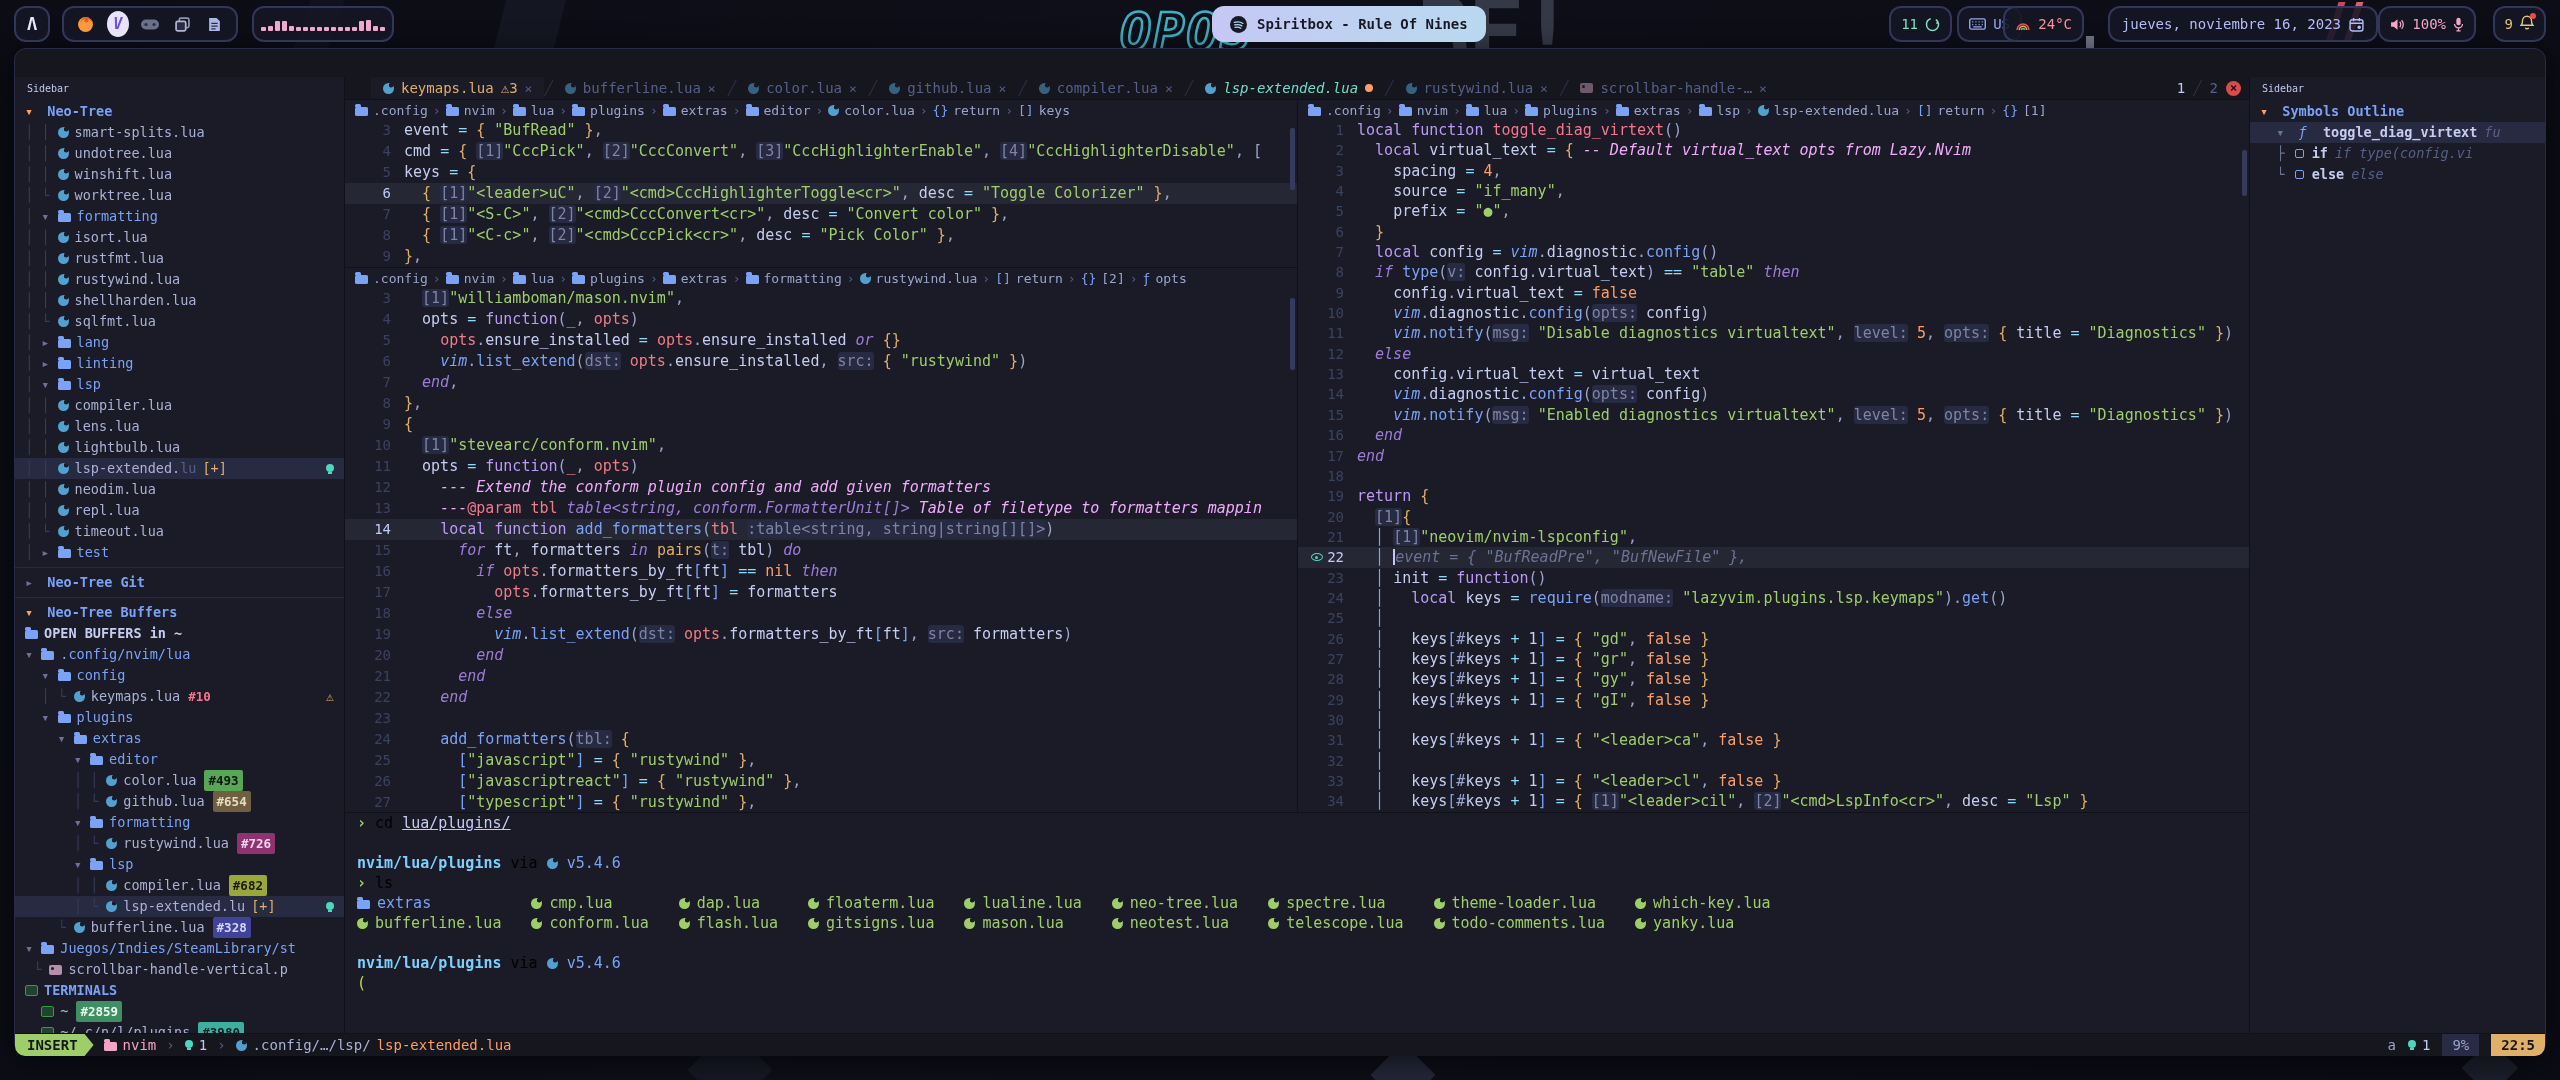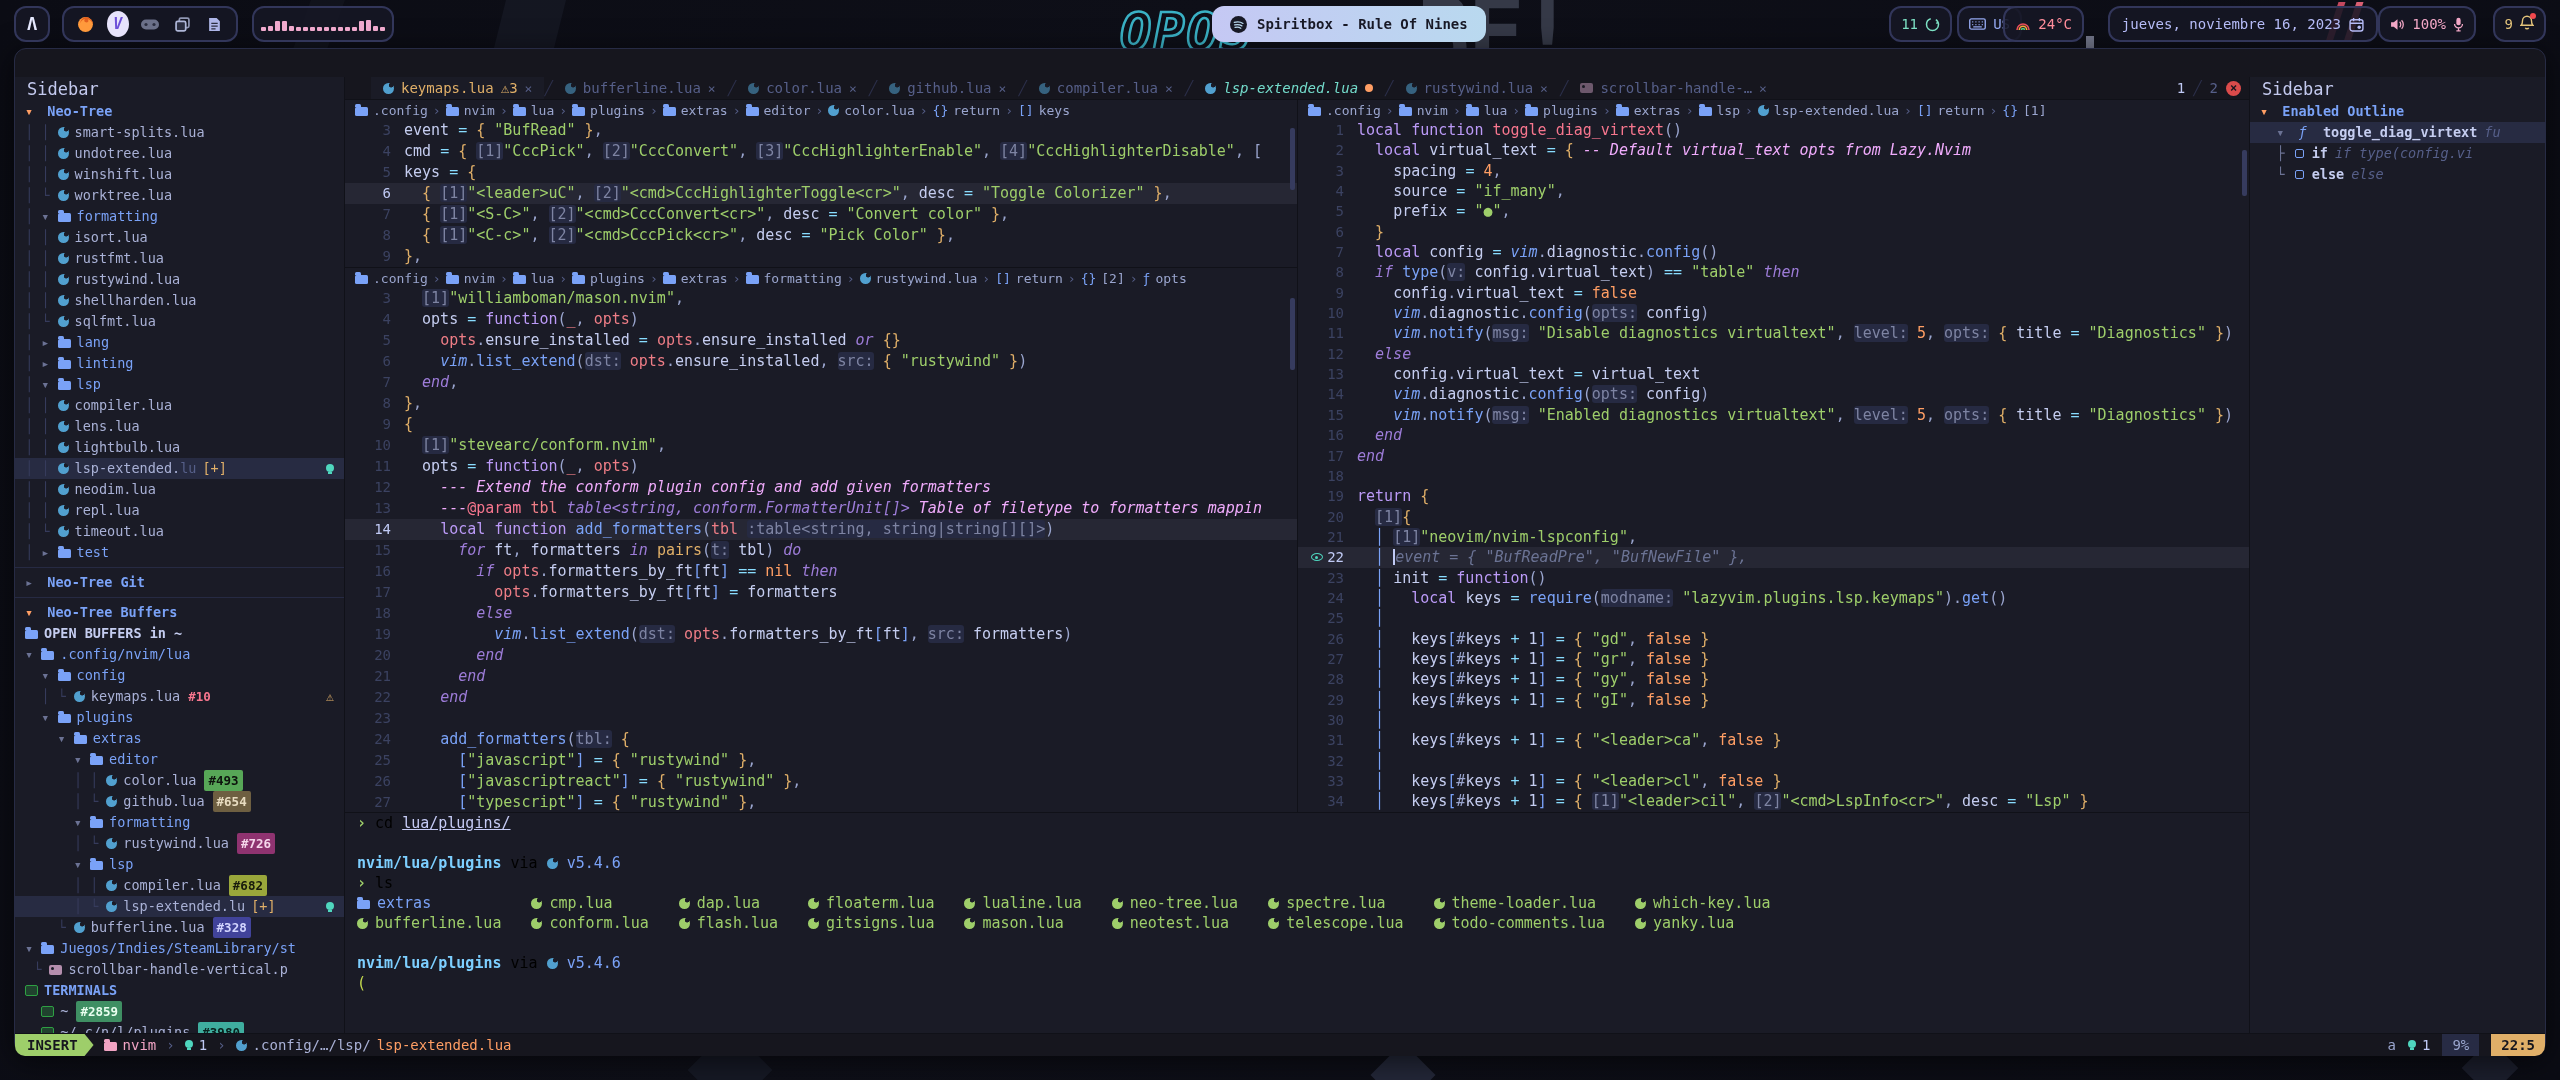--- a/index.html
+++ b/index.html
@@ -30,21 +30,21 @@
   .pill-vol{right:84px;padding:0 10px;color:#f2a7c6;gap:7px;}
   .pill-ntf{right:14px;padding:0 10px;color:#e3c37a;gap:7px;}
   .belldot{position:relative;}
   .belldot::after{content:"";position:absolute;right:-2px;top:-2px;width:6px;height:6px;border-radius:50%;background:#f0484e;}
   
   .window{position:absolute;left:14px;top:48px;width:2532px;height:1006px;background:#16161e;border:1px solid #272b45;border-radius:12px;box-sizing:border-box;padding-top:28px;display:flex;flex-direction:column;z-index:4;box-shadow:0 6px 30px rgba(0,0,0,.6);}
   .win-body{display:grid;grid-template-columns:330px 1fr 296px;height:956px;}
   
   .sb-left{background:#1a1b26;border-right:1px solid #101118;overflow:hidden;font-size:13.5px;color:#a9b1d6;}
   .sb-right{background:#1a1b26;border-left:1px solid #101118;overflow:hidden;font-size:13.5px;color:#a9b1d6;}
-  .sb-title{height:24px;line-height:24px;padding-left:12px;color:#c3c9ee;font-size:17px;}
+  .sb-title{height:24px;line-height:24px;padding-left:12px;color:#c3c9ee;font-size:10px;}
   .trow{height:21px;line-height:21px;display:flex;align-items:center;padding-left:10px;white-space:pre;}
   .trow.sel{background:#272b42;}
   .trow .pre{color:#363b5c;}
   .trow .chev{color:#6b7294;}
   .trow .chev.orange{color:#ff9e64;}
   .trow .lbl{margin-left:6px;}
   .trow .lbl.folder{color:#7aa2f7;}
   .trow .lbl.header{color:#7aa2f7;font-weight:bold;}
   .trow .lbl.strong{color:#c5cdf0;font-weight:bold;}
   .trow .lbl2{color:#565f89;}
@@ -590,21 +590,21 @@
             </div>
             <div class="tl"></div>
             <div class="tl"><span class="s-cy">nvim/lua/plugins</span><span> via </span><span class="ic ic-lua"></span><span class="s-fn"> v5.4.6</span></div>
             <div class="tl"><span class="s-vi">(</span></div>
           </div>
       </div>
 
       <aside class="sb-right">
         <div class="sb-title">Sidebar</div>
         <div id="symbols">
-            <div class="trow"><span class="chev orange">▾ </span><span class="lbl header">Enabled Outline</span></div>
+            <div class="trow"><span class="chev orange">▾ </span><span class="lbl header">Symbols Outline</span></div>
             <div class="trow sel"><span class="pre">  </span><span class="chev">▾ </span><span class="ic-fnch">ƒ </span><span class="so-label"> toggle_diag_virtext</span><span class="so-detail">fu</span></div>
             <div class="trow"><span class="pre">  </span><span class="chev">├ </span><span class="ic ic-cube"></span><span class="so-label"> if</span><span class="so-detail">if type(config.vi</span></div>
             <div class="trow"><span class="pre">  </span><span class="chev">└ </span><span class="ic ic-cube"></span><span class="so-label"> else</span><span class="so-detail">else</span></div>
           </div>
       </aside>
     </div>
 
     <div class="statusline">
       <span class="sl-mode">INSERT</span>
       <span class="sl-seg sl-proj">

